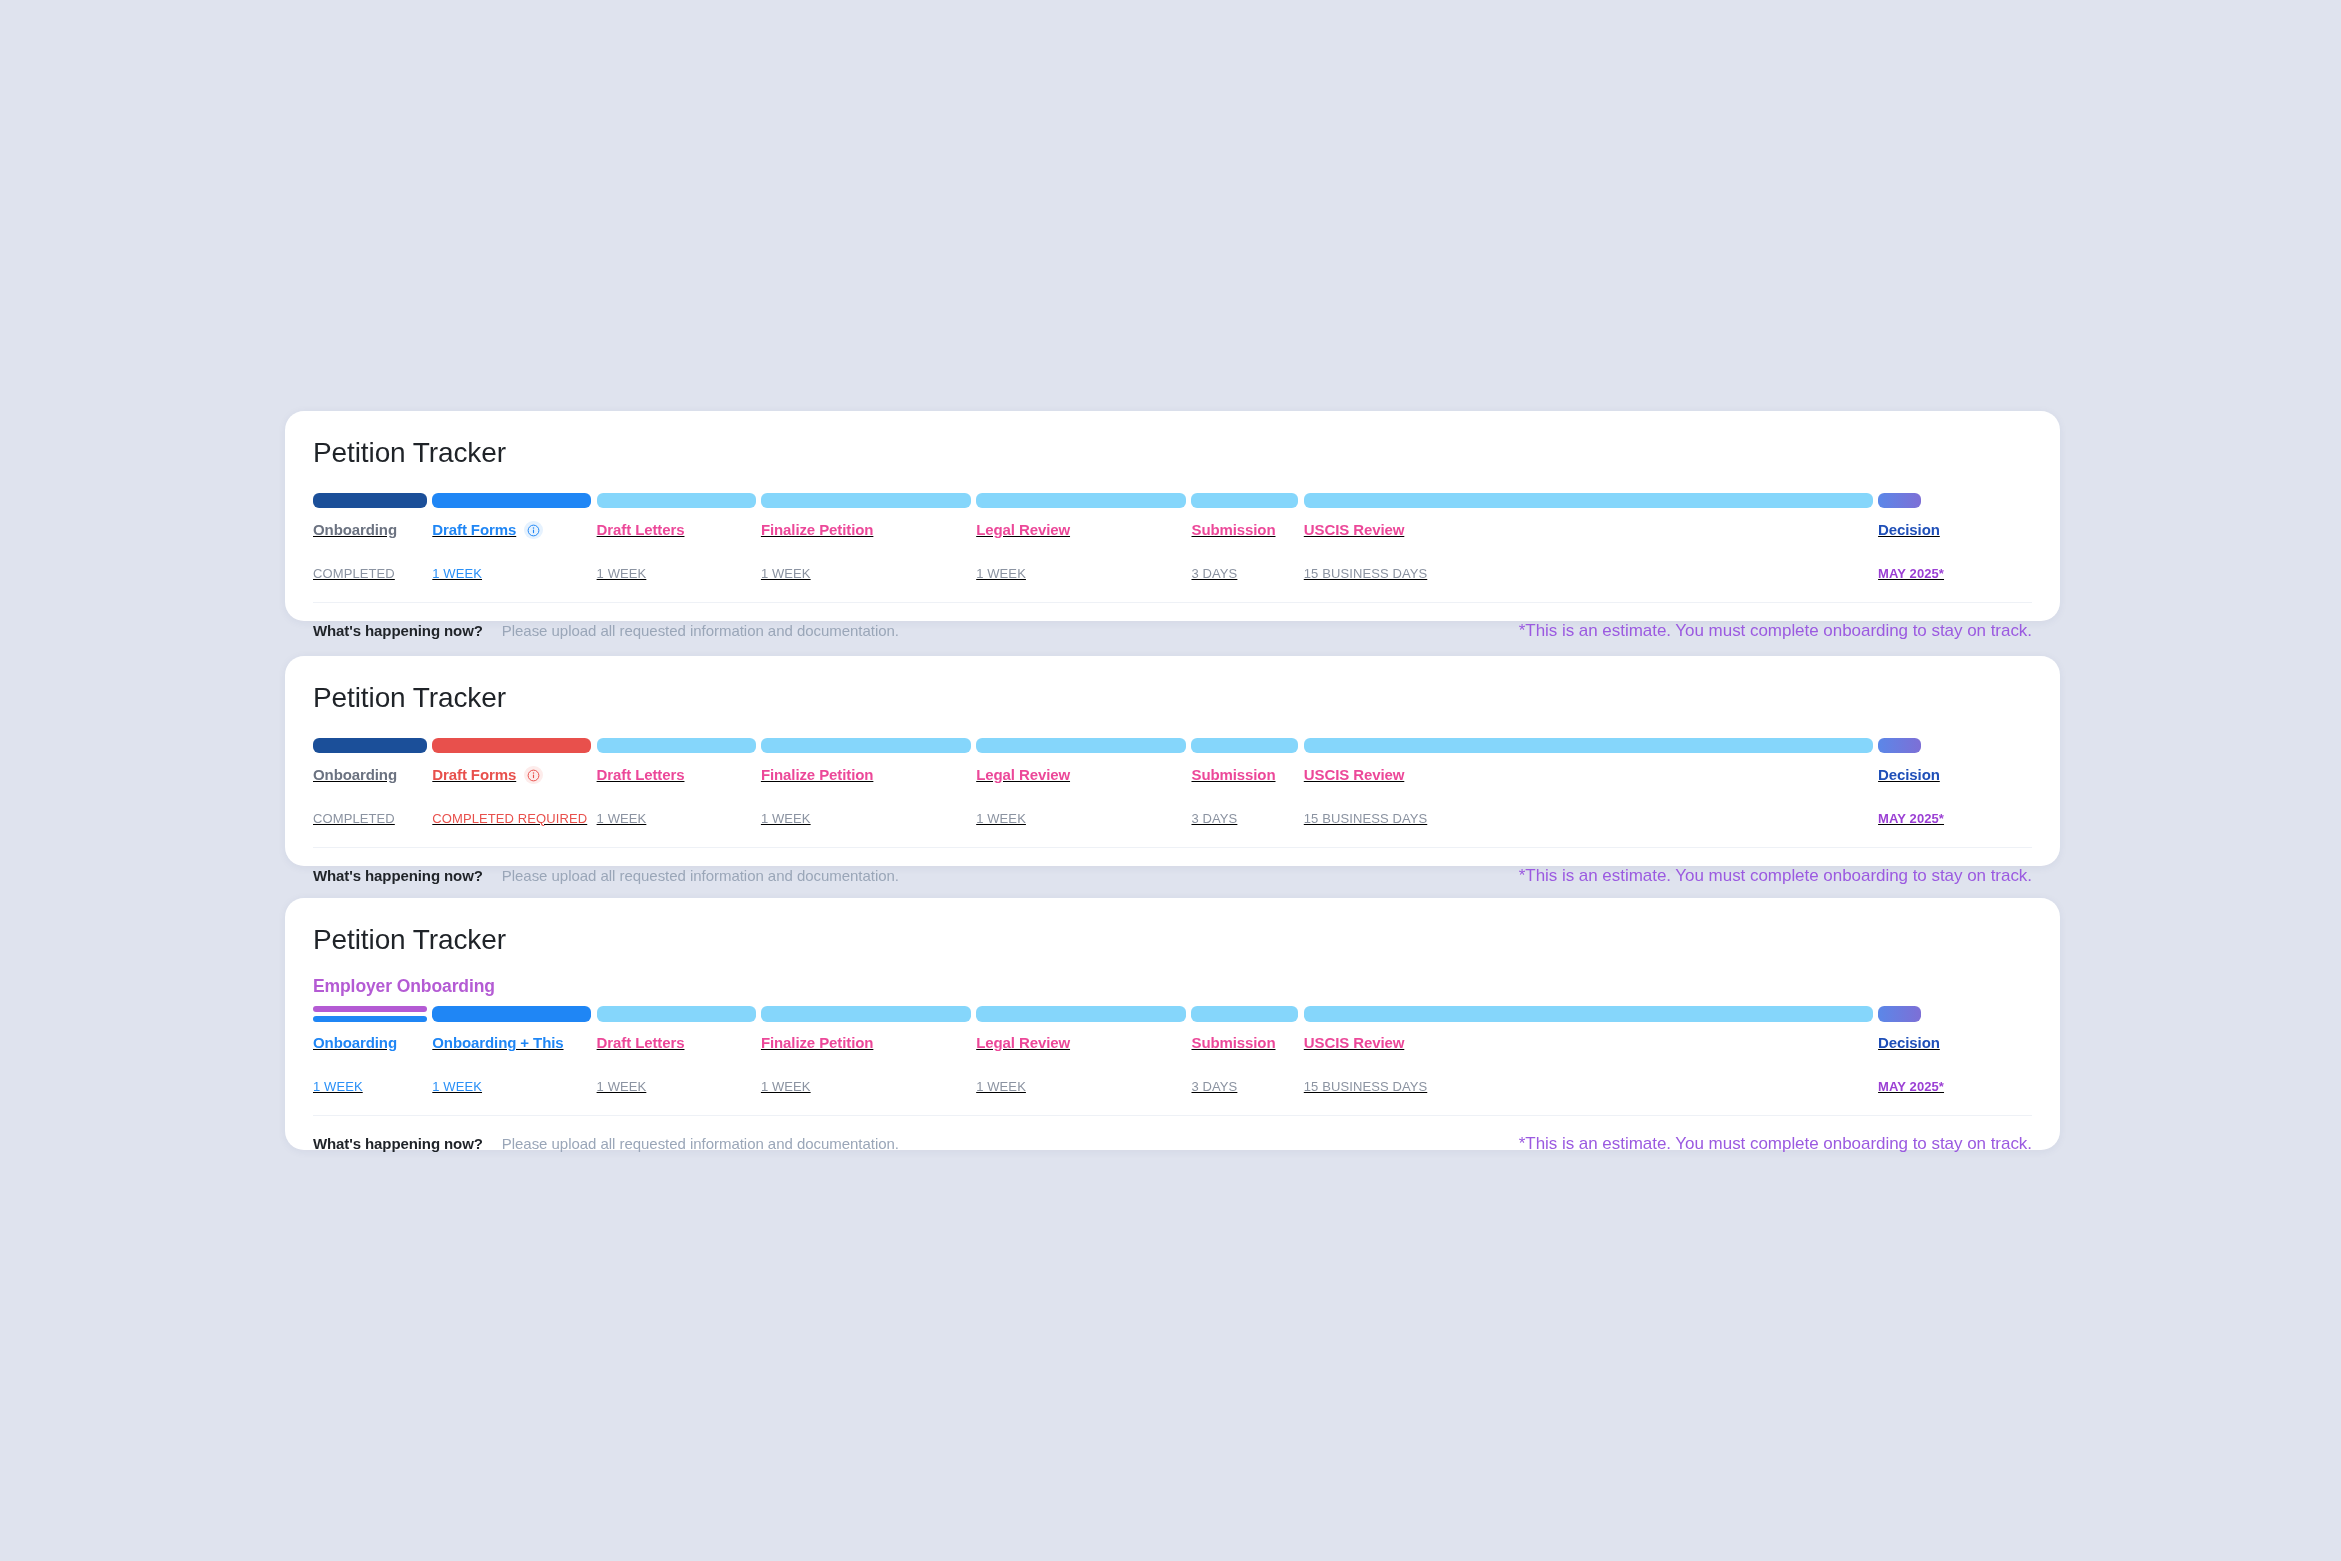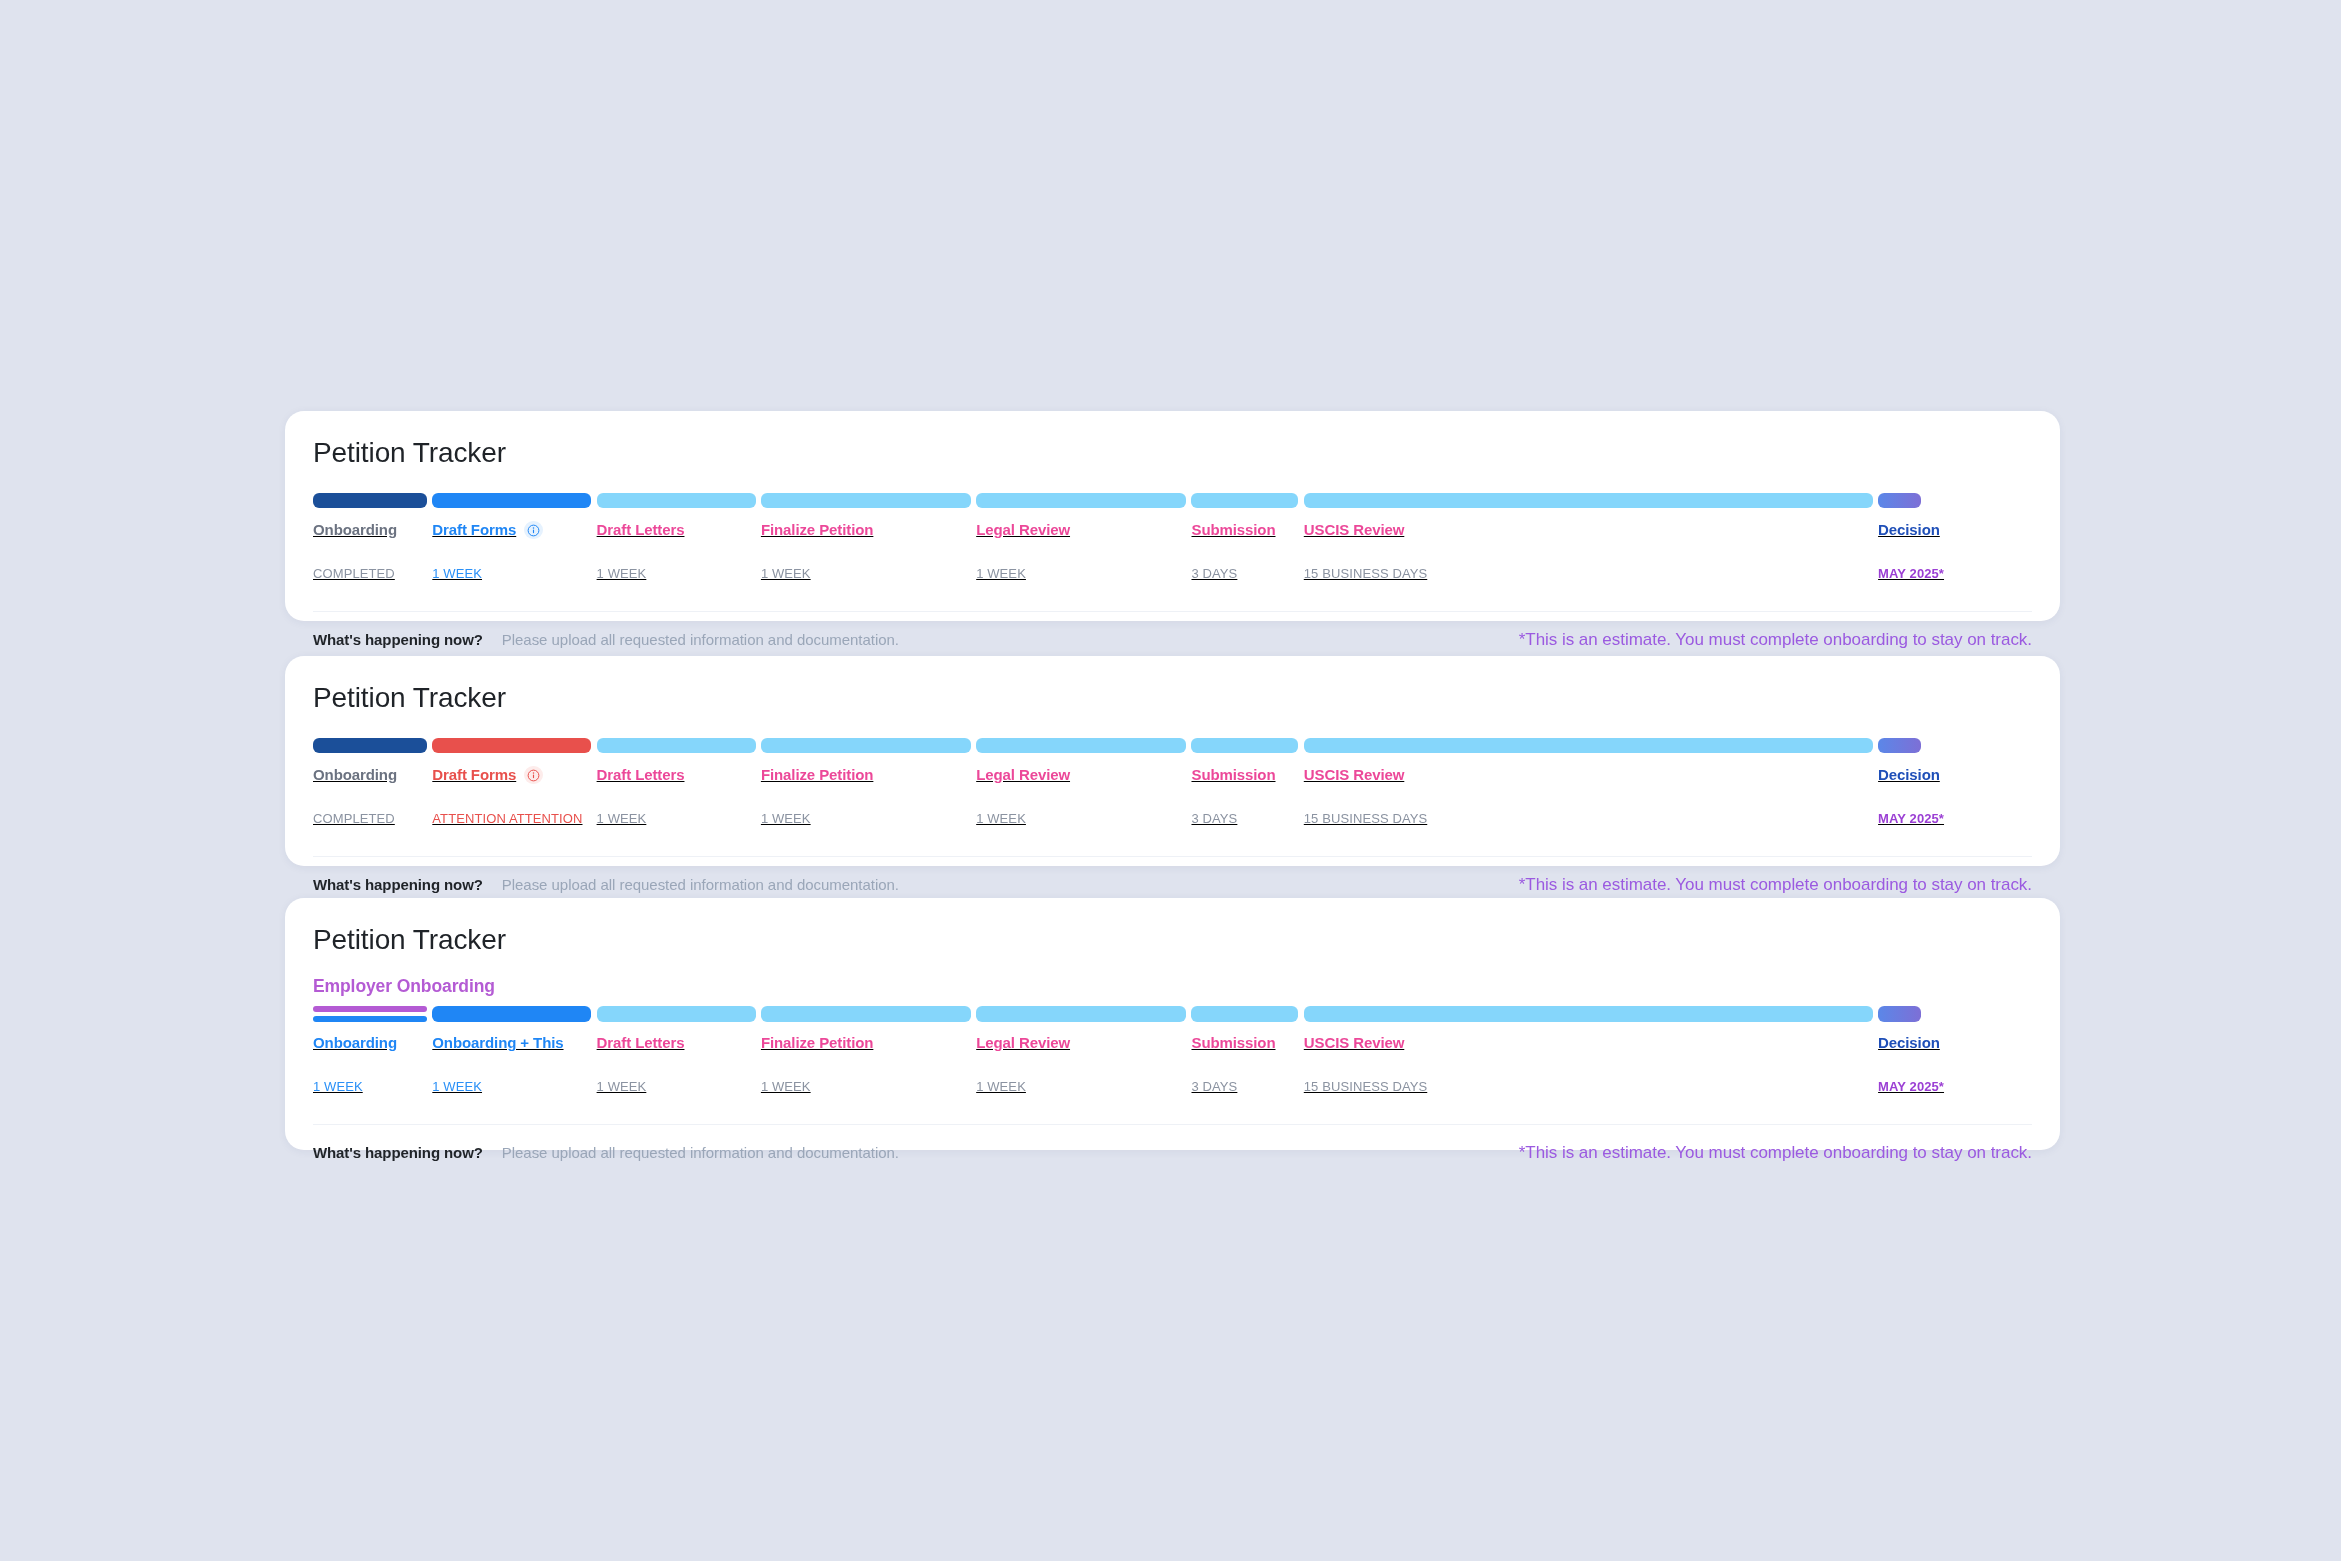--- a/index.html
+++ b/index.html
@@ -144,21 +144,21 @@
     justify-content: center;
     flex: 0 0 auto;
   }
   .info-icon svg { display: block; }
   .info-icon.blue { background: #e6f2fe; }
   .info-icon.red  { background: #fdeceb; }
 
   
   .footer {
     position: relative;
-    margin-top: 30px;
+    margin-top: 21px;
     padding-top: 17.5px;
     border-top: 0.9px solid #eef1f6;
     display: flex;
     align-items: baseline;
     width: 1719px;
   }
   .whats-now {
     font-size: 15px;
     font-weight: 700;
     color: #1f2328;
@@ -287,21 +287,21 @@
             <div class="step-name n-alert">
               <span>Draft Forms</span>
               <span class="info-icon red">
                 <svg width="13" height="13" viewBox="0 0 16 16">
                   <circle cx="8" cy="8" r="6.6" fill="none" stroke="#e8504c" stroke-width="1.2"></circle>
                   <circle cx="8" cy="4.9" r="0.95" fill="#e8504c"></circle>
                   <rect x="7.3" y="6.7" width="1.4" height="4.6" rx="0.7" fill="#e8504c"></rect>
                 </svg>
               </span>
             </div>
-            <div class="step-dur d-alert">ATTENTION ATTENTION</div>
+            <div class="step-dur d-alert">COMPLETED REQUIRED</div>
           </div>
           <div class="step" style="width: 159px;">
             <div class="step-name n-future">
               <span>Draft Letters</span>
             </div>
             <div class="step-dur d-future">1 WEEK</div>
           </div>
           <div class="step" style="width: 210px;">
             <div class="step-name n-future">
               <span>Finalize Petition</span>

